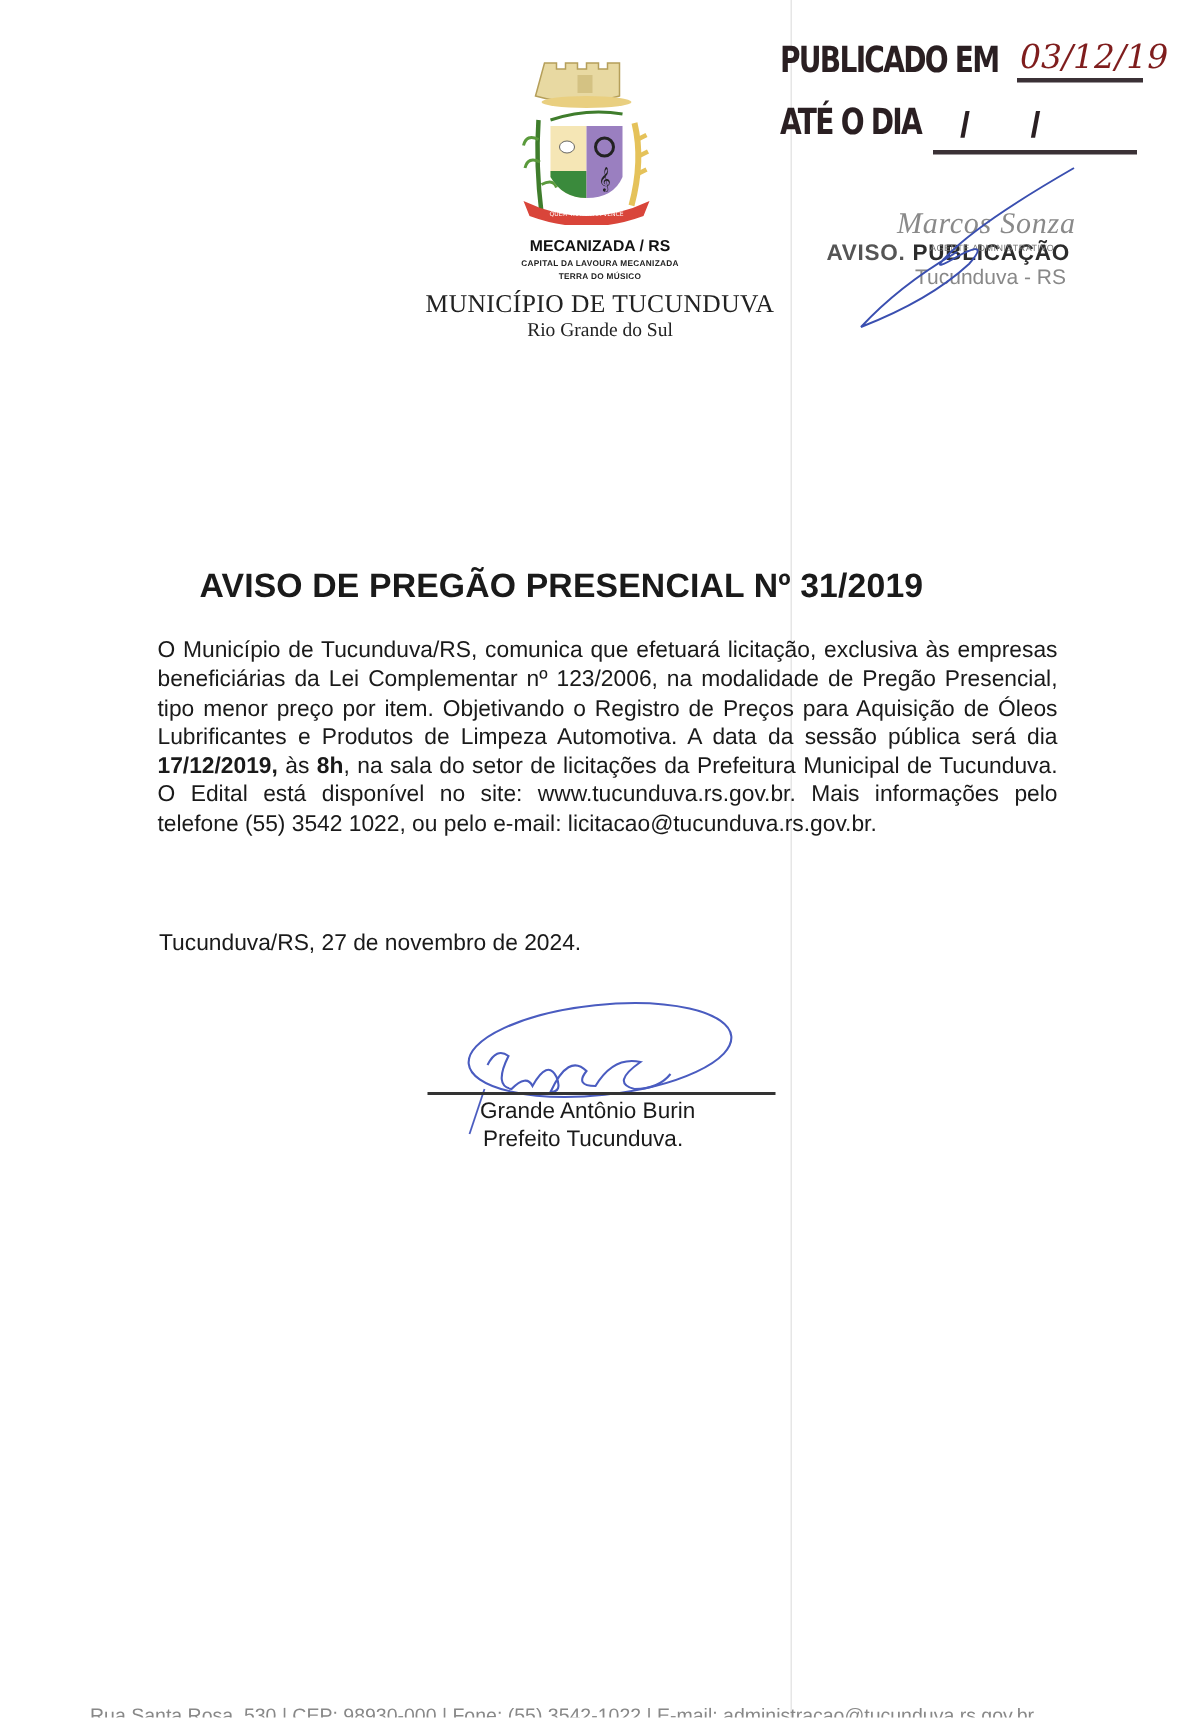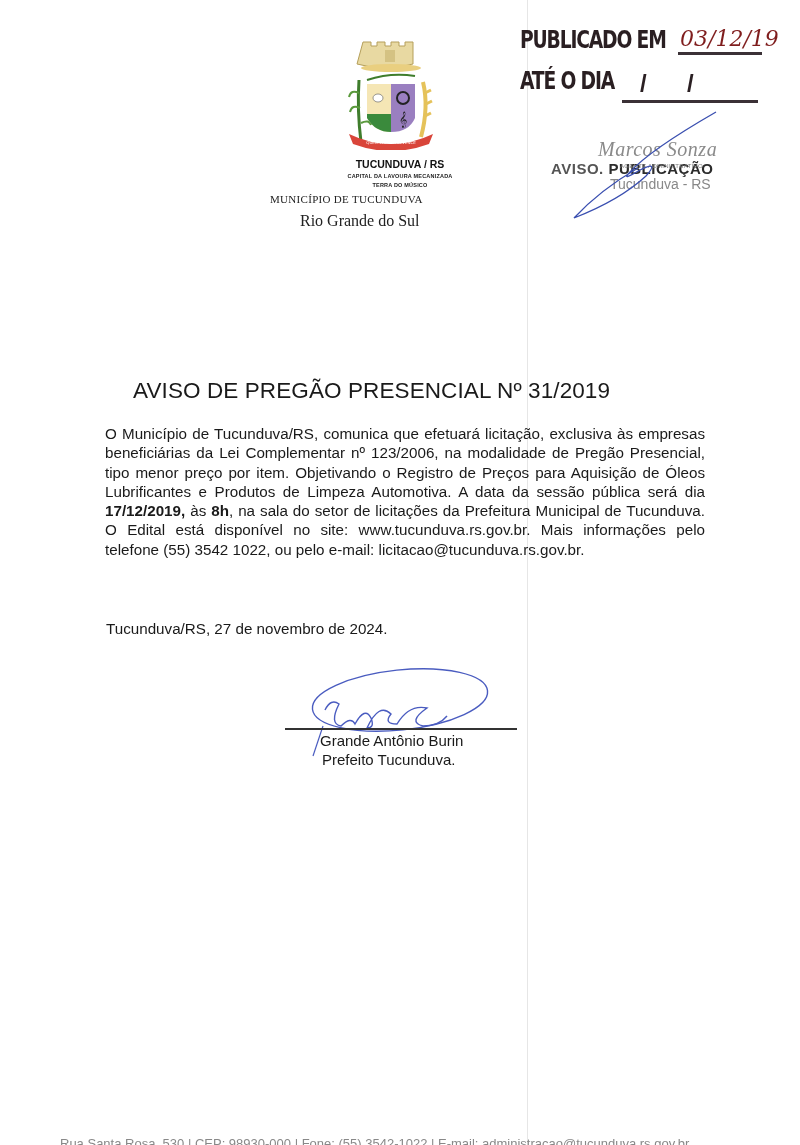--- a/index.html
+++ b/index.html
@@ -19,26 +19,26 @@
       position: absolute; left: 300px; top: 158px; width: 200px; text-align: center;
       font-weight: bold; font-size: 10.5px; color: #111;
     }
     .motto1, .motto2 {
       position: absolute; left: 300px; width: 200px; text-align: center;
       font-weight: bold; font-size: 5.5px; color: #222; letter-spacing: 0.2px;
     }
     .motto1 { top: 173px; }
     .motto2 { top: 182px; }
     .muni {
-      position: absolute; left: 270px; top: 193px; width: 260px; text-align: left;
-      font-family: "Liberation Serif", serif; font-size: 11px; color: #222; letter-spacing: 0.3px;
+      position: absolute; left: 270px; top: 193px; width: 260px; text-align: center;
+      font-family: "Liberation Serif", serif; font-size: 17px; color: #222; letter-spacing: 0.3px;
     }
     .state {
-      position: absolute; left: 300px; top: 212px; width: 200px; 
-      font-family: "Liberation Serif", serif; font-size: 16px; color: #222;
+      position: absolute; left: 300px; top: 212px; width: 200px; text-align: center;
+      font-family: "Liberation Serif", serif; font-size: 13px; color: #222;
     }
     
     .stamp-line1, .stamp-line2 {
       position: absolute; font-family: "DejaVu Sans", sans-serif; font-weight: bold;
       color: #2a1f22; font-size: 24px; letter-spacing: -1.5px; transform: scaleX(0.78);
       transform-origin: left top;
     }
     .stamp-line1 { left: 520px; top: 26px; }
     .stamp-line2 { left: 520px; top: 67px; }
     .stamp-date {
@@ -60,21 +60,21 @@
     .resp-label .pub { color: #2c2c2c; }
     .resp-role {
       position: absolute; left: 620px; top: 163px; font-size: 6px; color: #777; letter-spacing: 0.3px;
     }
     .resp-city {
       position: absolute; left: 610px; top: 176px; font-size: 14px; color: #888;
     }
     .stamp-sig { position: absolute; left: 560px; top: 110px; width: 170px; height: 112px; }
     
     .title {
-      position: absolute; left: 133px; top: 378px; font-weight: normal; font-size: 22.5px;
+      position: absolute; left: 133px; top: 378px; font-weight: bold; font-size: 22.5px;
       color: #1a1a1a; letter-spacing: 0.1px; white-space: nowrap;
     }
     
     .body-para {
       position: absolute; left: 105px; top: 424px; width: 600px;
       font-size: 15.2px; line-height: 19.3px; text-align: justify; color: #1a1a1a;
     }
     .body-para a { color: #1a1a1a; }
     .place-date {
       position: absolute; left: 106px; top: 620px; font-size: 15.2px; color: #1a1a1a;
@@ -113,21 +113,21 @@
   <path d="M22 76 h24 v18 q-16 0 -24 -14 z" fill="#3a8a3c"></path>
   <path d="M46 46 h24 v34 q-6 14 -24 14 z" fill="#9a7fc0"></path>
   <circle cx="58" cy="60" r="6" fill="none" stroke="#222" stroke-width="2"></circle>
   <text x="54" y="86" font-size="14" fill="#222" font-family="DejaVu Serif, serif">𝄞</text>
   <ellipse cx="33" cy="60" rx="5" ry="4" fill="#fff" stroke="#555" stroke-width="0.6"></ellipse>
 
   <path d="M4 96 q42 20 84 0 l-4 10 q-38 14 -76 0 z" fill="#d9453a"></path>
   <text x="46" y="106" font-size="4" fill="#fff" text-anchor="middle" font-family="DejaVu Sans, sans-serif">QUEM TRABALHA VENCE</text>
 </svg>
 
-<div class="city-name">TUCUNDUVA / RS</div>
+<div class="city-name">MECANIZADA / RS</div>
 <div class="motto1">CAPITAL DA LAVOURA MECANIZADA</div>
 <div class="motto2">TERRA DO MÚSICO</div>
 <div class="muni">MUNICÍPIO DE TUCUNDUVA</div>
 <div class="state">Rio Grande do Sul</div>
 
 <div>
   <div class="stamp-line1">PUBLICADO EM</div>
   <div class="stamp-date">03/12/19</div>
   <div class="uline" style="left:678px;top:52px;width:84px;"></div>
   <div class="stamp-line2">ATÉ O DIA</div>

